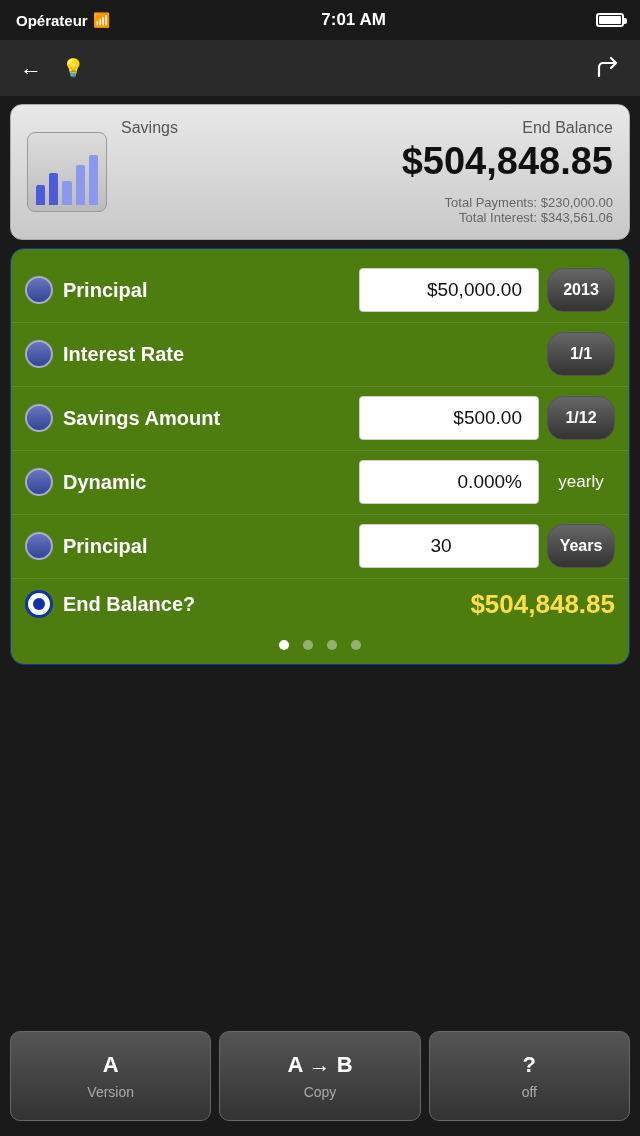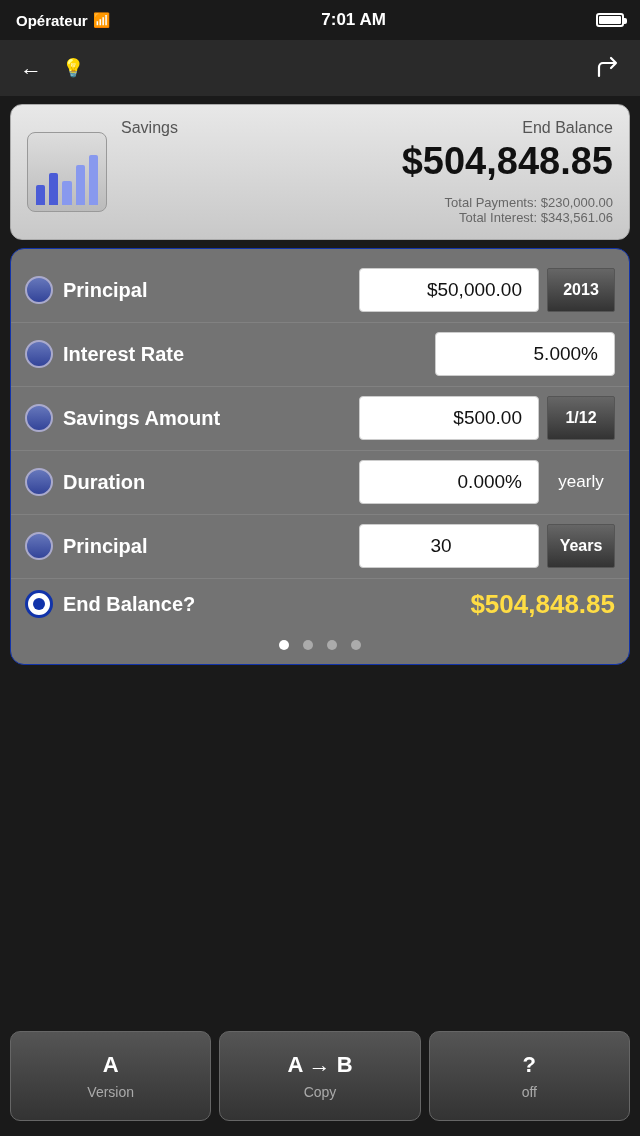--- a/index.html
+++ b/index.html
@@ -124,21 +124,21 @@
     }
     .sub-amounts p {
       font-size: 13px;
       color: #666;
     }
 
     
     .main-panel {
       width: 620px;
       margin: 4px auto;
-      background: #737373;
+      background: #4d7c0f;
       border-radius: 14px;
       padding: 10px 0;
       border: 1px solid #1133aa;
     }
 
     
     .calc-row {
       display: flex;
       align-items: center;
       padding: 8px 14px;
@@ -197,21 +197,21 @@
       text-align: right;
       font-size: 19px;
       padding-right: 8px;
       background: transparent;
       color: #111;
     }
     .row-btn {
       width: 68px;
       height: 44px;
       background: linear-gradient(180deg, #666 0%, #333 100%);
-      border-radius: 2px;
+      border-radius: 16px;
       display: flex;
       align-items: center;
       justify-content: center;
       color: white;
       font-size: 16px;
       font-weight: bold;
       margin-left: 8px;
       cursor: pointer;
       border: 1px solid #555;
     }
@@ -344,39 +344,39 @@
       <input type="text" value="$50,000.00" style="">
     </div>
     <div class="row-btn">
       <span>2013</span>
     </div>
   </div>
 
   <div class="calc-row">
     <div class="row-radio"></div>
     <span class="row-label">Interest Rate</span>
-    <div class="row-input">
-      <input type="text" value="5.000%" style="">
+    <div class="row-btn">
+      <span>1/1</span>
     </div>
   </div>
 
   <div class="calc-row">
     <div class="row-radio"></div>
     <span class="row-label">Savings Amount</span>
     <div class="row-input">
       <input type="text" value="$500.00" style="">
     </div>
     <div class="row-btn">
       <span>1/12</span>
     </div>
   </div>
 
   <div class="calc-row">
     <div class="row-radio"></div>
-    <span class="row-label">Duration</span>
+    <span class="row-label">Dynamic</span>
     <div class="row-input">
       <input type="text" value="0.000%" style="">
     </div>
     <div class="row-text">yearly</div>
   </div>
 
   <div class="calc-row">
     <div class="row-radio"></div>
     <span class="row-label">Principal</span>
     <div class="row-input">

